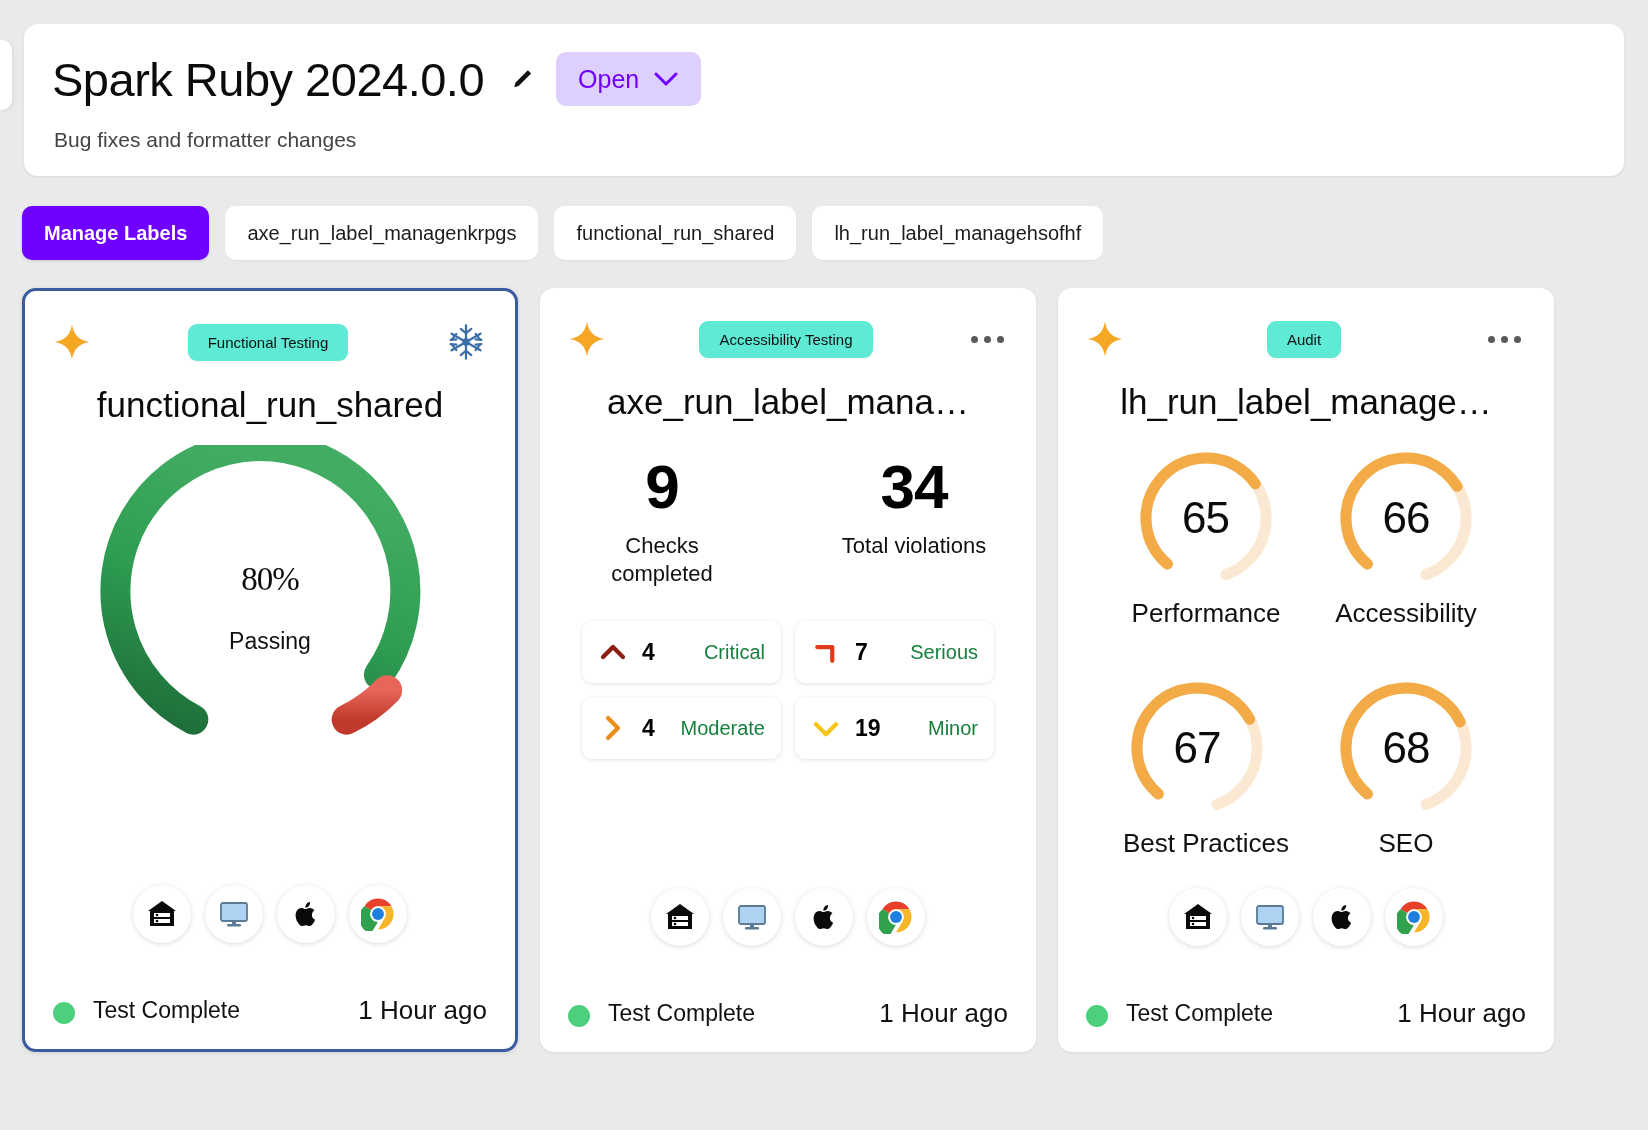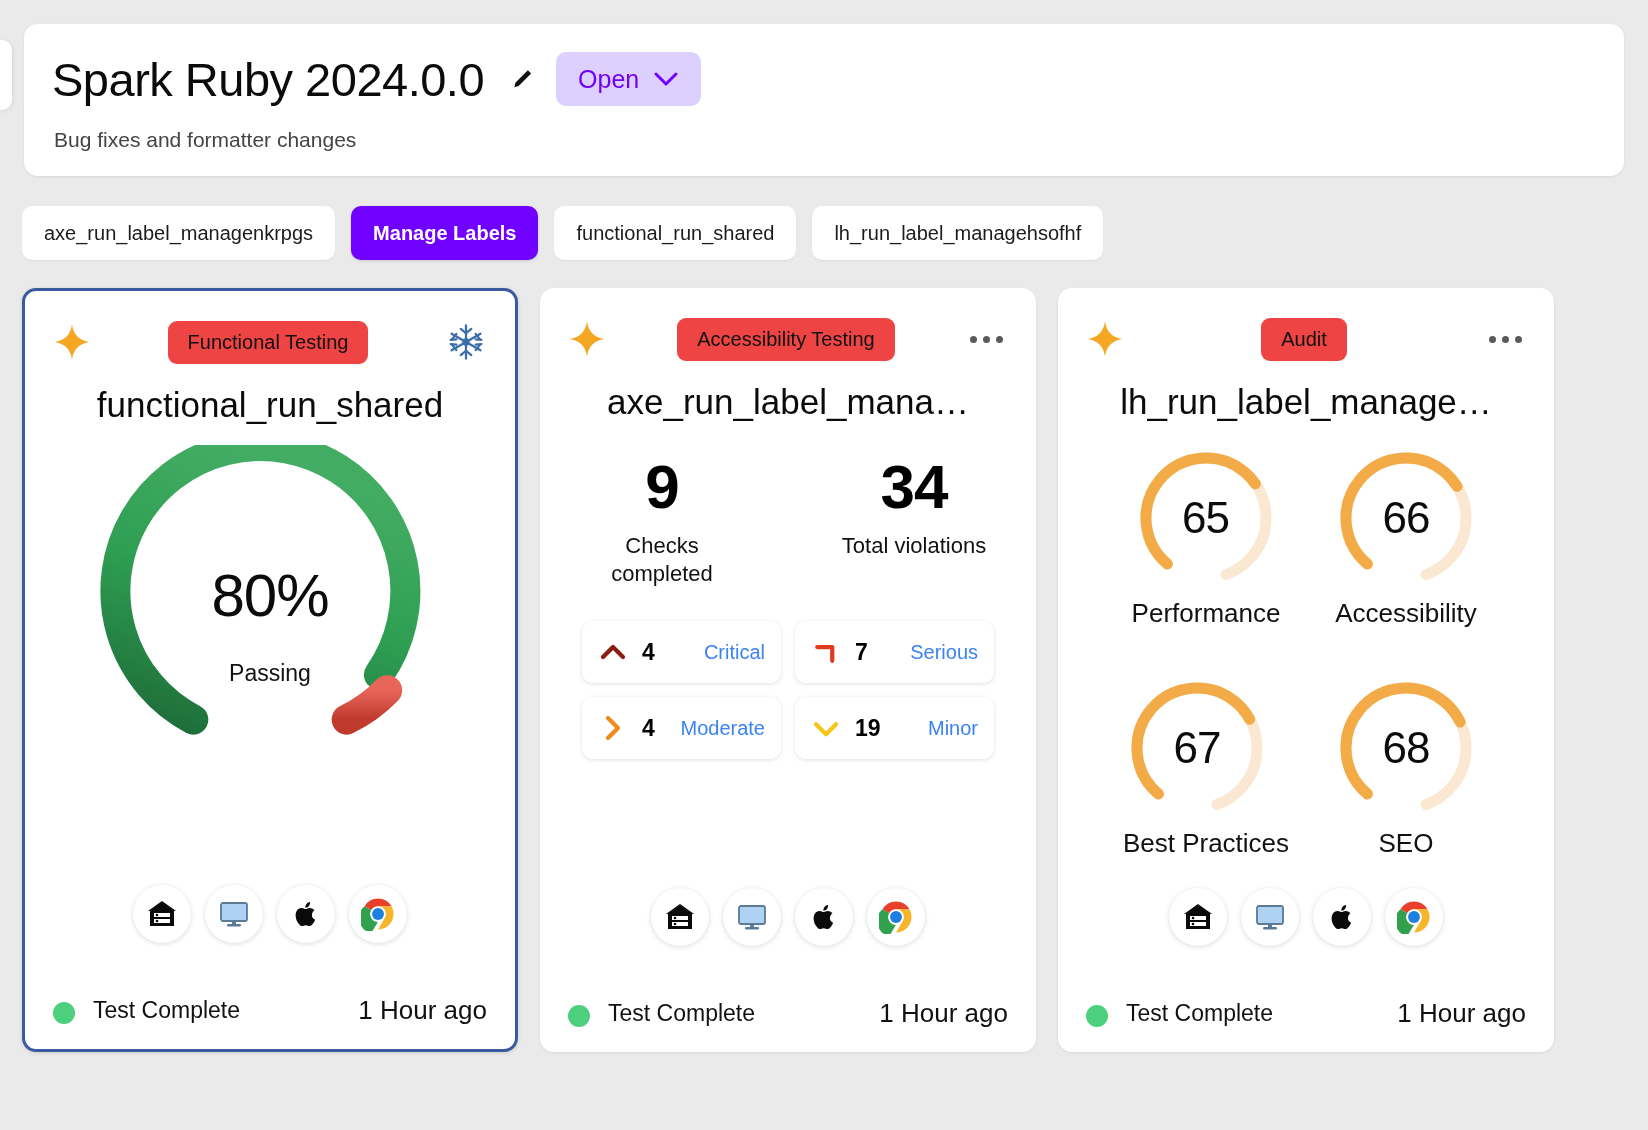--- a/index.html
+++ b/index.html
@@ -91,24 +91,24 @@
     box-shadow: 0 1px 4px rgba(0,0,0,.12);
   }
 
   .card-head {
     display: flex; align-items: center; justify-content: space-between;
     padding: 24px 26px 0 26px;
     height: 78px;
   }
   .sparkle { width: 42px; height: 42px; flex: none; }
   .type-badge {
-    background: #ef4444;
+    background: #5eead4;
     border-radius: 9px;
     padding: 10px 20px;
-    font-size: 20px; color: #111;
+    font-size: 15px; color: #111;
     box-shadow: 0 1px 2px rgba(0,0,0,.05);
     white-space: nowrap;
     cursor: pointer;
   }
   .head-right { width: 46px; display: flex; justify-content: center; }
   .dots { display: flex; gap: 6px; cursor: pointer; padding: 8px 2px; }
   .dots i { width: 7px; height: 7px; border-radius: 50%; background: #5a5a5a; display: block; }
 
   .card-title {
     text-align: center;
@@ -122,21 +122,21 @@
 
   
   .gauge-wrap {
     margin: 20px auto 0; width: 380px; height: 300px;
     position: relative;
   }
   .gauge-center {
     position: absolute; left: 0; right: 0; top: 116px;
     text-align: center;
   }
-  .gauge-pct { font-size: 60px; color: #0b0b0b; letter-spacing: -1px; }
+  .gauge-pct { font-size: 33px; color: #0b0b0b; letter-spacing: -1px; font-family: Liberation Serif, serif; }
   .gauge-sub { font-size: 23px; color: #111; margin-top: 30px; }
 
   
   .stats { display: flex; justify-content: center; gap: 92px; margin-top: 34px; }
   .stat { text-align: center; width: 160px; }
   .stat .num { font-size: 62px; font-weight: bold; color: #000; line-height: 1; letter-spacing: -1px; }
   .stat .lbl { font-size: 22px; color: #111; margin-top: 14px; line-height: 1.25; }
 
   .sev-grid {
     margin: 34px auto 0; width: 412px;
@@ -146,21 +146,21 @@
   .sev {
     background: #fff; border-radius: 11px;
     box-shadow: 0 1px 4px rgba(0,0,0,.12);
     height: 62px;
     display: flex; align-items: center;
     padding: 0 16px;
     cursor: pointer;
   }
   .sev .ic { width: 30px; height: 30px; flex: none; }
   .sev .n { font-size: 23px; font-weight: bold; color: #000; margin-left: 14px; min-width: 26px; }
-  .sev .t { font-size: 20px; color: #3b82f6; margin-left: auto; }
+  .sev .t { font-size: 20px; color: #15803d; margin-left: auto; }
 
   
   .lh-grid {
     margin: 22px auto 0; width: 400px;
     display: grid; grid-template-columns: 1fr 1fr;
     row-gap: 45px;
     justify-items: center;
   }
   .lh-item { text-align: center; }
   .lh-ring { position: relative; width: 148px; height: 148px; }
@@ -217,22 +217,22 @@
         <span class="txt">Open</span>
         <svg width="26" height="16" viewBox="0 0 26 16">
           <path d="M3 3 L13 13 L23 3" stroke="#7000ff" stroke-width="3" fill="none" stroke-linecap="round" stroke-linejoin="round"></path>
         </svg>
       </button>
     </div>
     <div class="subtitle">Bug fixes and formatter changes</div>
   </div>
 
   <div class="labels-row">
+    <div class="chip primary">Manage Labels</div>
     <div class="chip">axe_run_label_managenkrpgs</div>
-    <div class="chip primary">Manage Labels</div>
     <div class="chip">functional_run_shared</div>
     <div class="chip">lh_run_label_managehsofhf</div>
   </div>
 
   <div class="cards">
 
     <div class="card selected">
       <div class="card-head">
         <svg class="sparkle" viewBox="0 0 48 48">
           <path d="M24 4 C26 16 32 22 44 24 C32 26 26 32 24 44 C22 32 16 26 4 24 C16 22 22 16 24 4 Z" fill="#f5a623"></path>

